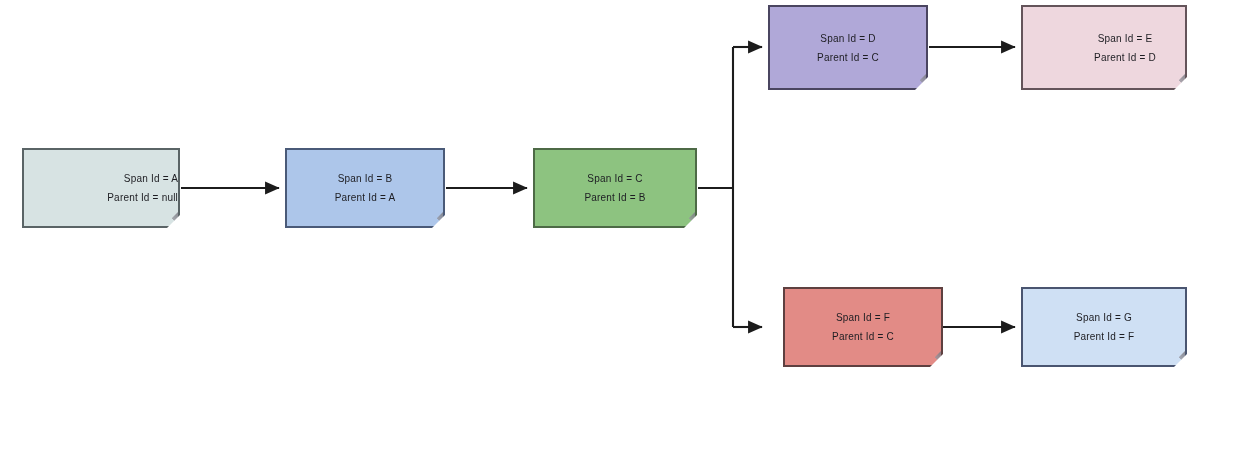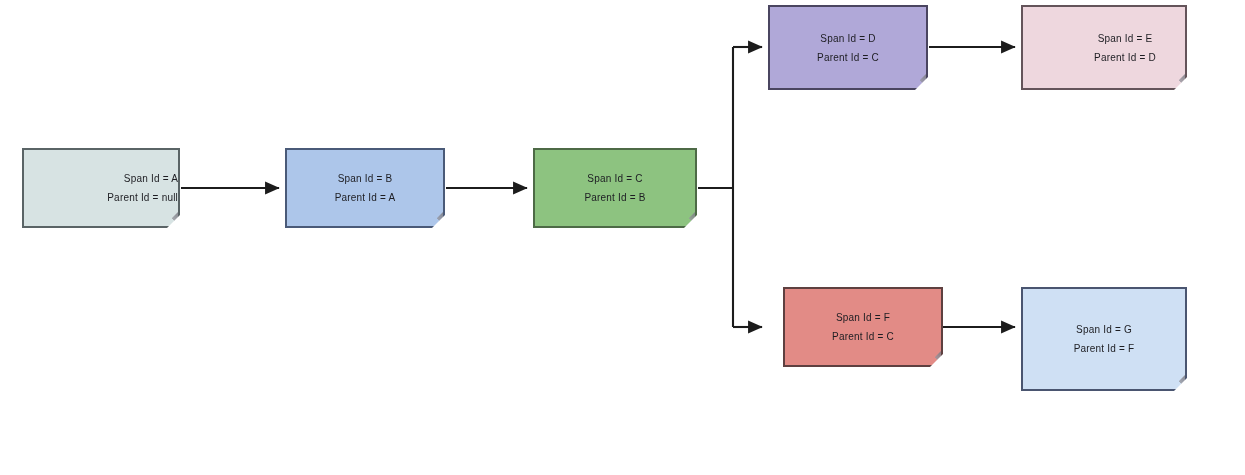--- a/index.html
+++ b/index.html
@@ -118,19 +118,19 @@
     <span class="line">Parent Id = D</span>
     <span class="fold"></span>
   </div>
 
   <div class="node" id="node-F" style="left: 768px; top: 287px; width: 160px; height: 80px; background: rgb(226, 139, 134); border-color: rgb(94, 64, 64); margin-left: 15px;">
     <span class="line">Span Id = F</span>
     <span class="line">Parent Id = C</span>
     <span class="fold"></span>
   </div>
 
-  <div class="node" id="node-G" style="left: 1021px; top: 287px; width: 166px; height: 104px; background: rgb(207, 224, 244); border-color: rgb(74, 85, 112);">
+  <div class="node" id="node-G" style="left: 1021px; top: 287px; width: 166px; height: 80px; background: rgb(207, 224, 244); border-color: rgb(74, 85, 112);">
     <span class="line">Span Id = G</span>
     <span class="line">Parent Id = F</span>
     <span class="fold"></span>
   </div>
 
 </div>
 
 </body></html>

